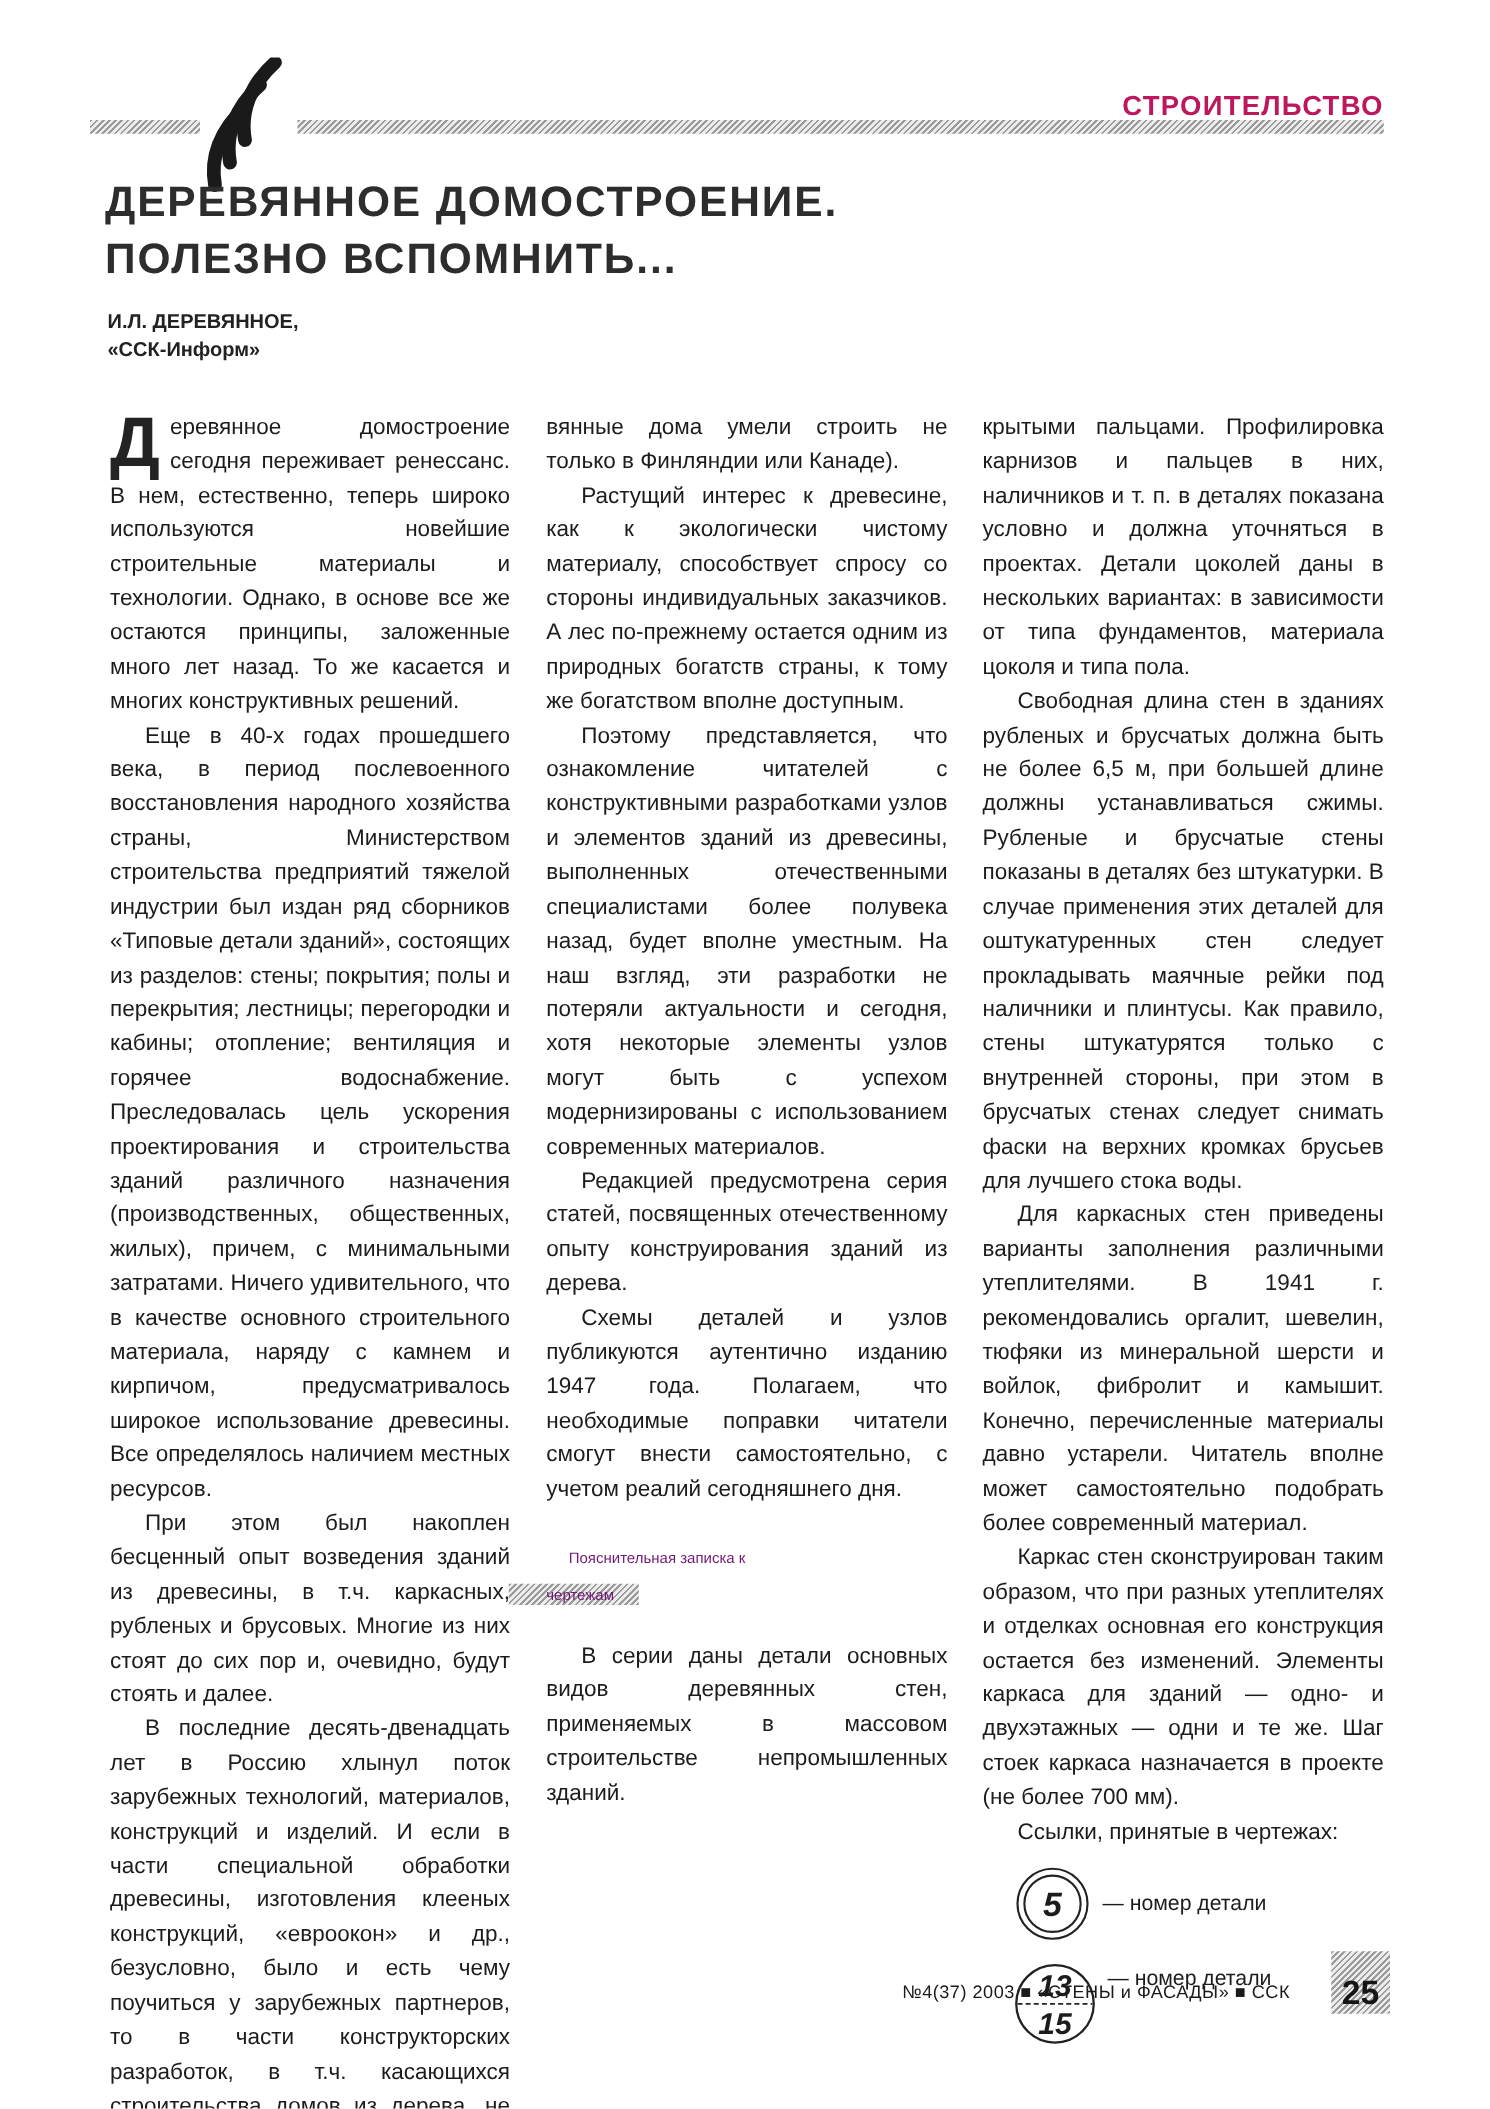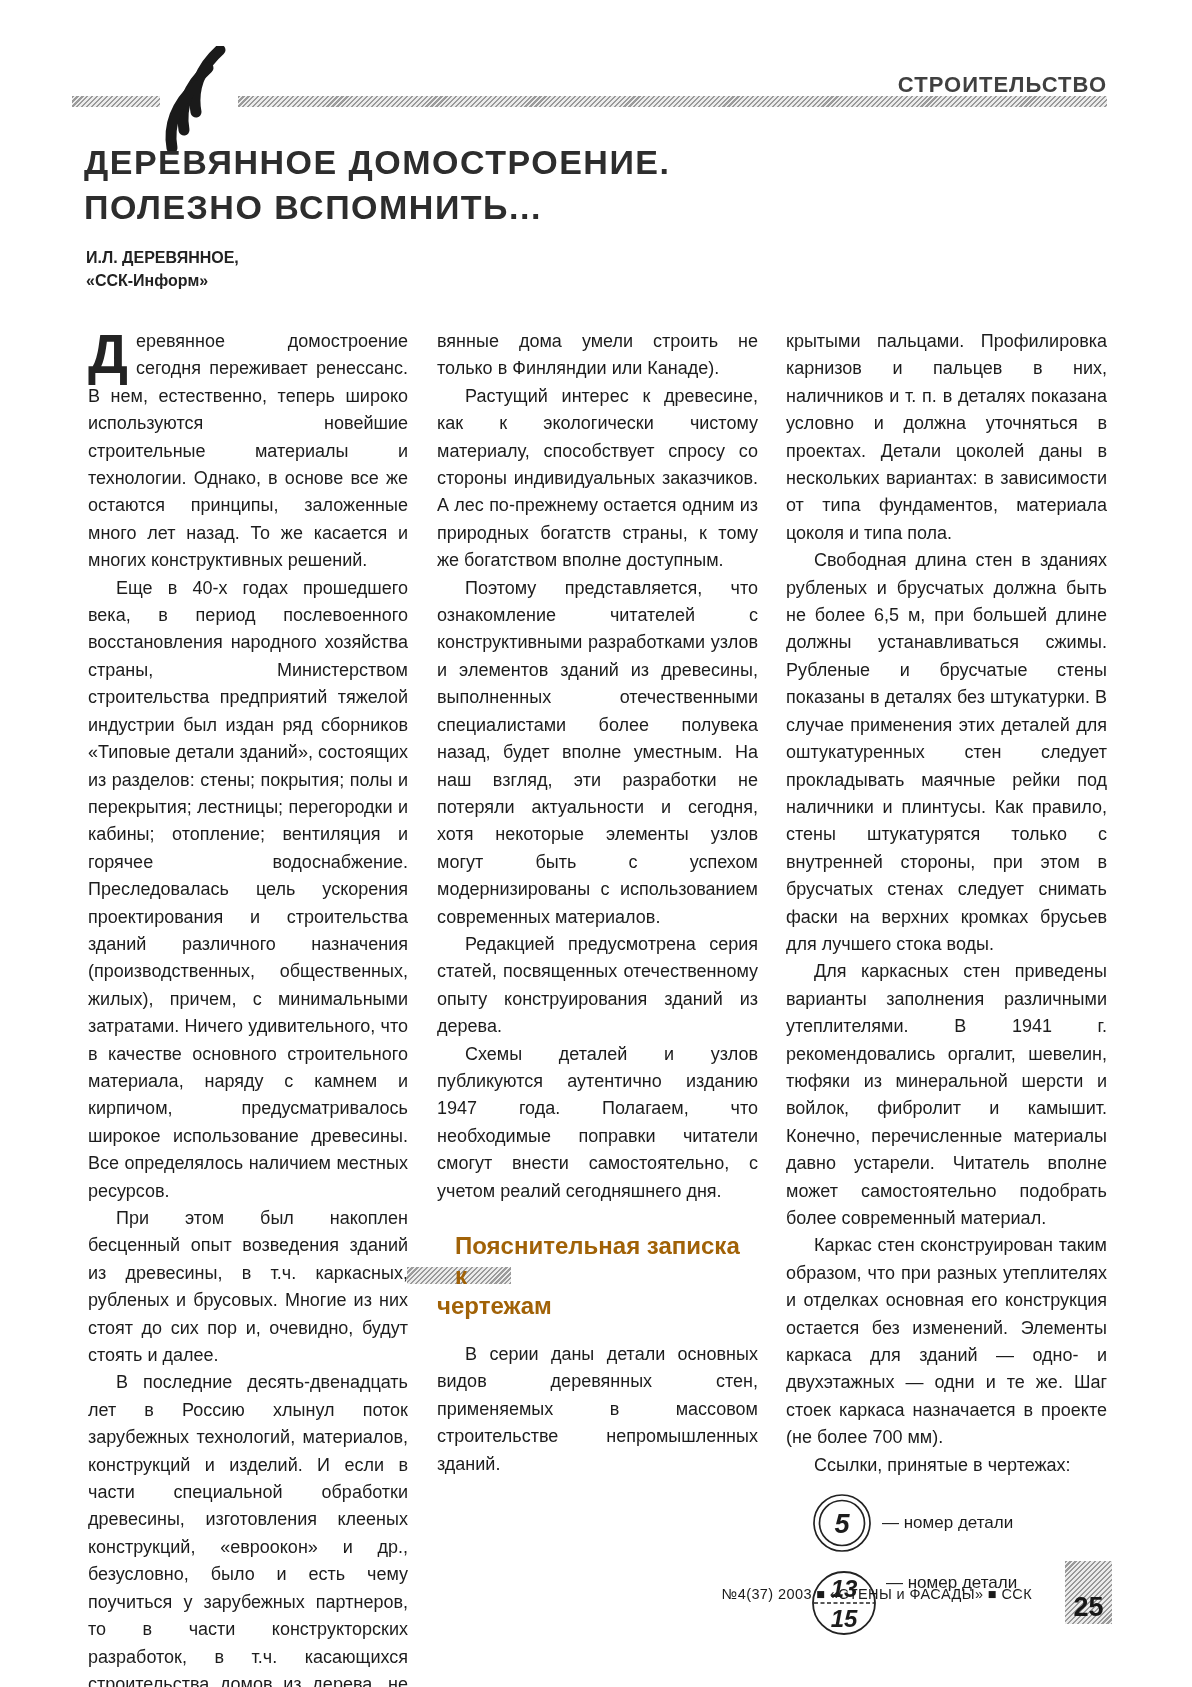--- a/index.html
+++ b/index.html
@@ -9,60 +9,60 @@
   }
   .hatch {
     background-image: repeating-linear-gradient(135deg,#9a9a9a 0px,#9a9a9a 1.5px,#ececec 1.5px,#ececec 3.5px);
   }
   
   .bar-left  { position:absolute; left:72px;  top:96px; width:88px;  height:11px; }
   .bar-right { position:absolute; left:238px; top:96px; width:869px; height:11px; }
   .logo { position:absolute; left:154px; top:46px; }
   .section-label {
     position:absolute; right:85px; top:72px; z-index:2;
-    font-size:22px; font-weight:bold; letter-spacing:1px; color:#404040;
+    font-size:22px; font-weight:bold; letter-spacing:1px; color:#be185d;
   }
   
   .page-title {
     position:absolute; left:84px; top:140px;
     font-size:34px; line-height:45px; font-weight:bold; letter-spacing:1.5px; color:#2d2d2d;
   }
   .author { position:absolute; left:86px; top:246px; font-size:16px; font-weight:bold; line-height:23px; color:#222; }
   
   .col { position:absolute; top:328px; width:320px; font-size:18px; line-height:27.4px; text-align:justify; }
   .col1 { left:88px; }
   .col2 { left:437px; width:321px; }
   .col3 { left:786px; width:321px; }
   .col p { margin:0; }
   .ind { text-indent:28px; }
   .dropcap {
     float:left; font-size:56px; line-height:46px; font-weight:bold; color:#232323;
     margin:3px 8px 0 0;
   }
   .subhead {
     position:relative; margin:26px 0 20px 0;
-    font-size:24px; font-weight:bold; line-height:30px; text-align:left; color:#a16207;
+    font-size:12px; font-weight:normal; line-height:30px; text-align:left; color:#701a75;
   }
   .subhead .line { position:relative; z-index:1; display:block; }
   .subhead .line1 { padding-left:18px; }
   .heading-hatch { position:absolute; left:-30px; top:36px; width:104px; height:17px; z-index:0; }
   
   .legend { margin-top:12px; padding-left:24px; text-align:left; }
   .legend-row { display:flex; align-items:flex-start; margin-bottom:14px; }
   .legend-row svg { flex:0 0 auto; }
   .legend-label-single { margin:20px 0 0 8px; font-size:17px; line-height:24px; }
   .legend-labels2 { margin:2px 0 0 8px; font-size:17px; line-height:24px; }
   .legend-labels2 .l1 { margin-bottom:8px; }
   
   .footer-issue {
     position:absolute; top:1586px; right:160px;
     font-size:14.5px; letter-spacing:0.4px; color:#1a1a1a; white-space:nowrap;
   }
   .page-box {
-    position:absolute; left:1065px; top:1561px; width:47px; height:63px;
+    position:absolute; left:1065px; top:1561px; width:47px; height:50px;
     display:flex; align-items:flex-end; justify-content:center;
     font-size:27px; font-weight:bold; color:#161616; padding-bottom:1px; box-sizing:border-box;
   }
 </style>
 </head>
 <body>
 
 <div class="page">
 
   <div class="bar-left hatch"></div>

